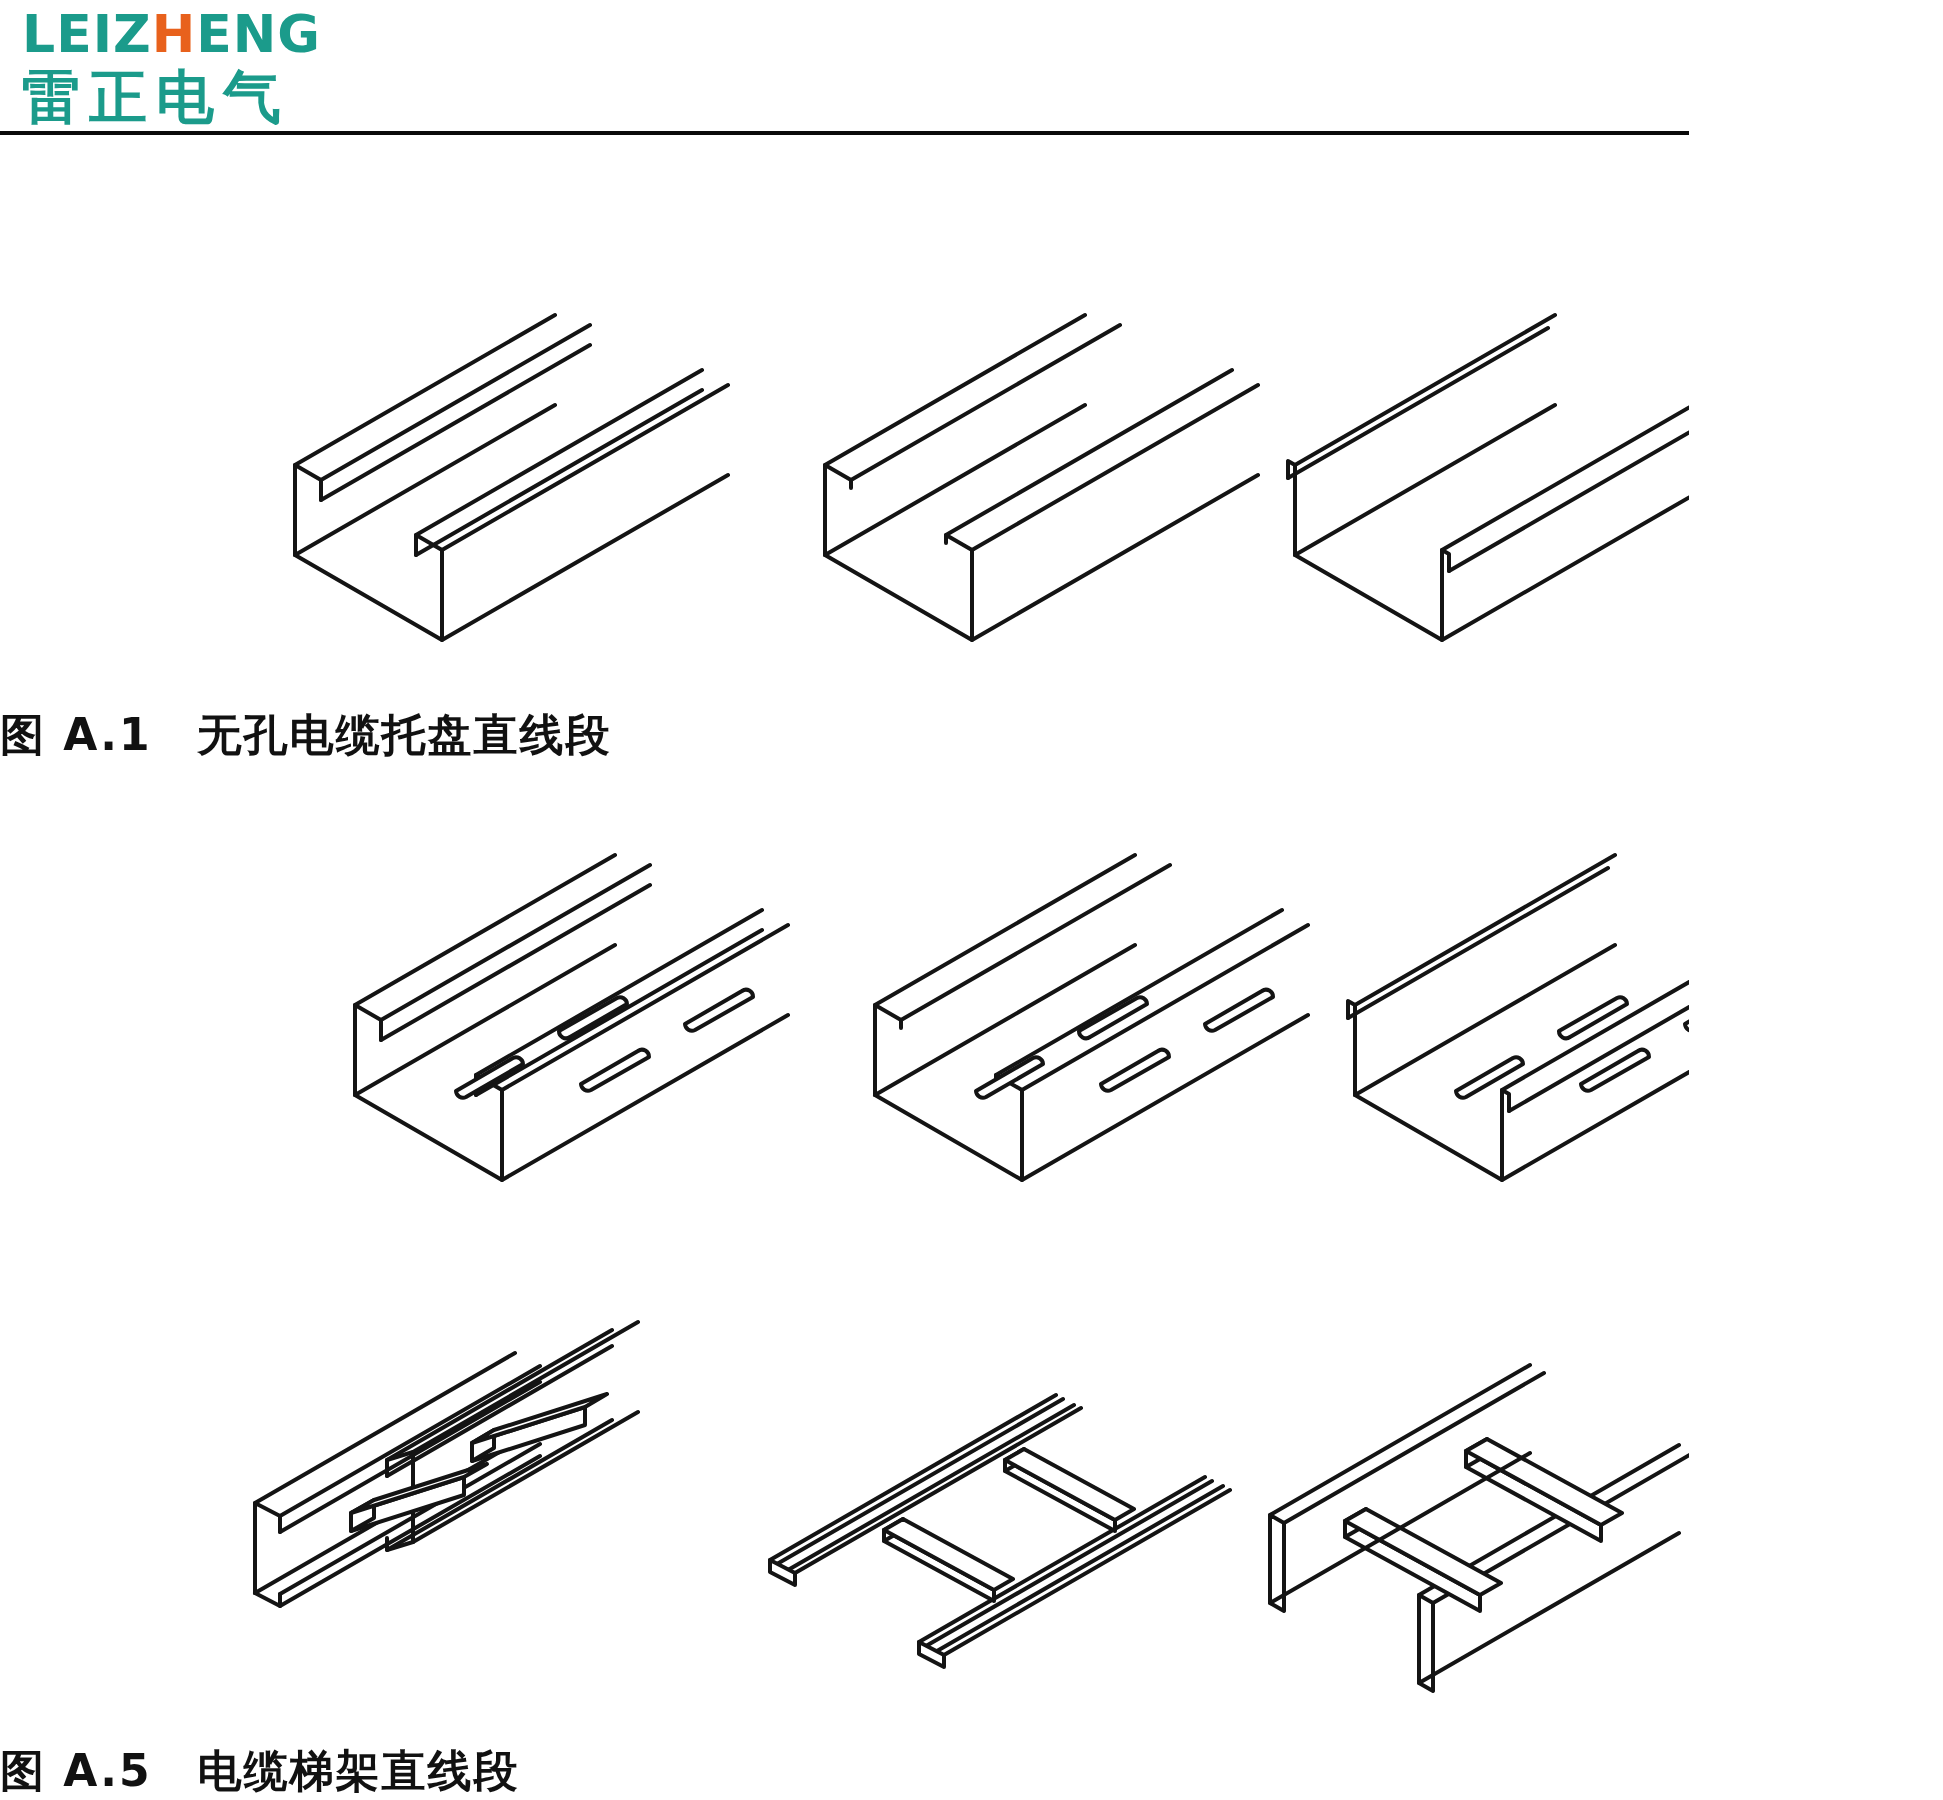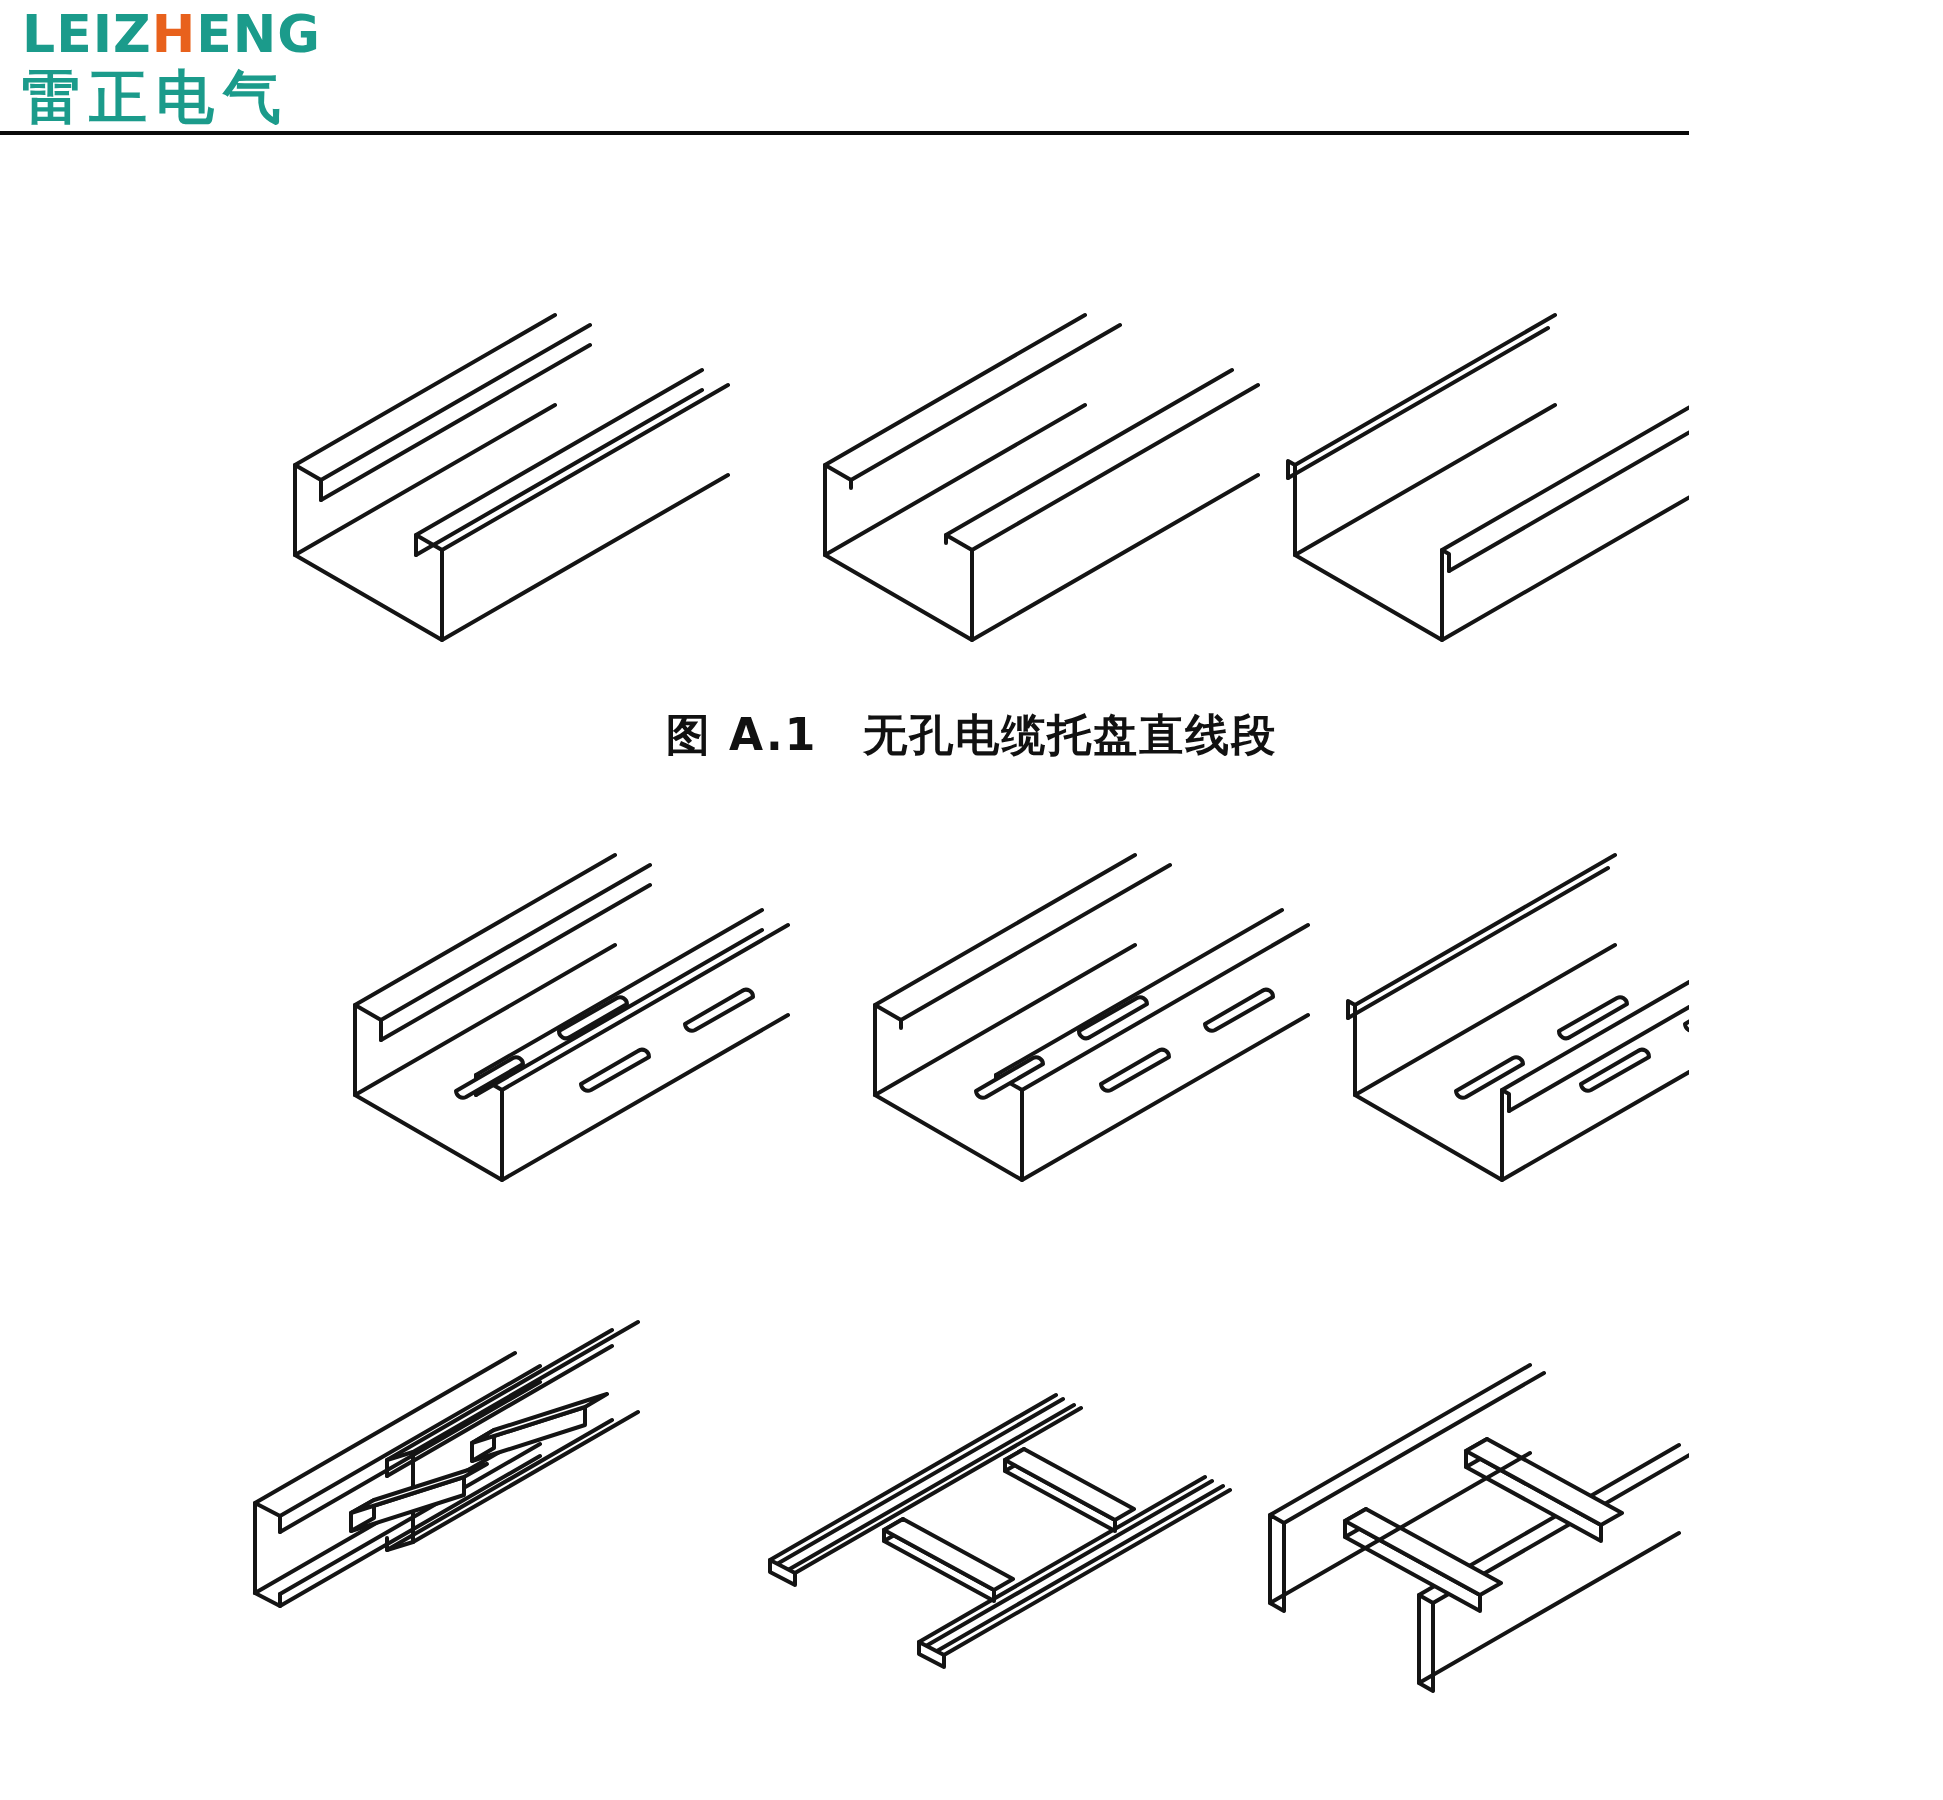--- a/index.html
+++ b/index.html
@@ -7,21 +7,21 @@
         font-family:"Liberation Sans",sans-serif;color:#141414;}
   .logo{position:absolute;left:22px;top:8px;line-height:1;}
   .logo-latin{font-family:"DejaVu Sans",sans-serif;font-weight:800;font-size:52px;
               letter-spacing:1px;color:#1b9b8b;}
   .logo-latin .accent{color:#e8611c;}
   .logo-cjk{font-family:"DejaVu Sans",sans-serif;font-weight:700;font-size:58px;
             letter-spacing:9px;color:#1b9b8b;margin-top:8px;}
   .rule{position:absolute;left:0;top:131px;width:1943px;height:4px;background:#0a0a0a;}
   .intro{position:absolute;left:75px;top:176px;font-family:"Liberation Serif",serif;
          font-size:42px;color:#111;}
-  .caption{position:absolute;left:0;width:1943px;text-align:center;
+  .caption{position:absolute;left:0;width:1943px;
            font-family:"DejaVu Sans",sans-serif;font-weight:700;font-size:44px;
            letter-spacing:2px;color:#111;}
   .fig{position:absolute;}
   svg.draw{overflow:visible;}
   svg.draw path, svg.draw line, svg.draw polyline{
       fill:none;stroke:#141414;stroke-width:4;stroke-linecap:round;stroke-linejoin:round;}
   svg.draw .face{fill:#ffffff;}
 </style>
 </head>
 <body>
@@ -201,14 +201,15 @@
       <path class="face" d="M211,116 L346,190 L346,206 L211,132 Z"></path>
       <path class="face" d="M211,116 L232,104 L232,120 L211,132 Z"></path>
       <path class="face" d="M211,116 L346,190 L367,178 L232,104 Z"></path>
 
       <path class="face" d="M15,180 L15,268 L29,276 L29,188 Z"></path>
       <line x1="15" y1="180" x2="275" y2="30"></line>
       <line x1="29" y1="188" x2="289" y2="38"></line>
       <line x1="15" y1="268" x2="275" y2="118"></line>
     </svg>
   </div>
+  <div class="caption" style="top:1742px;">图 A.5　电缆梯架直线段</div>
 
 </div>
 
 </body></html>

